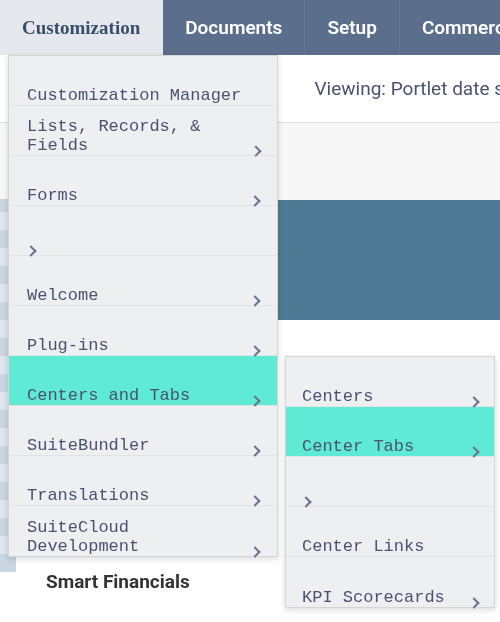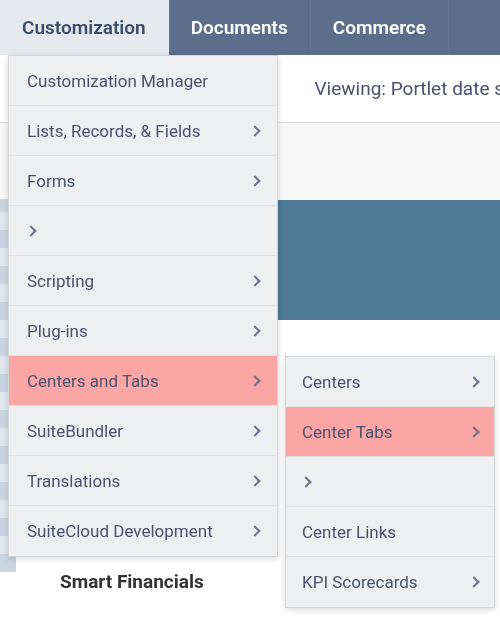--- a/index.html
+++ b/index.html
@@ -22,20 +22,21 @@
     color: #fff;
     font-size: 19px;
     font-weight: 600;
     display: flex;
     align-items: center;
     border-right: 1px solid rgba(255,255,255,0.05);
   }
   .topnav-item.active {
     background: #e5e8ec;
     color: #3a4d6b;
+    font-family: Liberation Serif, serif;
   }
   .viewing-bar {
     height: 68px;
     background: #fff;
     display: flex;
     align-items: center;
     justify-content: flex-end;
     padding-right: 0;
     font-size: 19px;
     color: #4a5270;
@@ -78,45 +79,45 @@
     font-weight: 700;
     color: #333;
   }
   .smart {
     position: absolute;
     top: 570px;
     left: 46px;
     font-size: 19px;
     font-weight: 700;
     color: #333;
-    margin-left: 14px;
   }
   
   .menu1 {
     position: absolute;
     top: 55px;
     left: 8px;
     width: 270px;
     background: #eeeff1;
     border: 1px solid #d5d5d5;
     box-shadow: 0 2px 6px rgba(0,0,0,0.15);
   }
   .menu-item {
     display: flex;
-    align-items: center;
+    align-items: flex-end;
     justify-content: space-between;
     padding: 0 18px;
     height: 50px;
     font-size: 17px;
     color: #4a5270;
     border-bottom: 1px solid #e2e3e6;
     cursor: pointer;
+    font-family: Liberation Mono, monospace;
   }
   .menu-item:last-child { border-bottom: none; }
-  .menu-item.hover { background: #fca5a5; }
+  .menu-item.hover { background: #5eead4; }
   .chev {
     width: 8px;
     height: 8px;
     border-right: 2px solid #6a7490;
     border-top: 2px solid #6a7490;
     transform: rotate(45deg);
   }
   
   .menu2 {
     position: absolute;
@@ -135,20 +136,21 @@
 <div class="bg-area"></div>
 <div class="bg-band"></div>
 <div class="edge-stripe"></div>
 
 <div class="welcome">Welcome to</div>
 <div class="smart">Smart Financials</div>
 
 <div class="topnav">
   <div class="topnav-item active">Customization</div>
   <div class="topnav-item">Documents</div>
+  <div class="topnav-item">Setup</div>
   <div class="topnav-item">Commerce</div>
 </div>
 
 <div class="viewing-bar">
   <span class="viewing-text">Viewing: Portlet date s</span>
 </div>
 
 <div class="menu1">
   <div class="menu-item">
     <span>Customization Manager</span>
@@ -158,21 +160,21 @@
     <span class="chev"></span>
   </div>
   <div class="menu-item">
     <span>Forms</span>
     <span class="chev"></span>
   </div>
   <div class="menu-item">
     <span class="chev"></span>
   </div>
   <div class="menu-item">
-    <span>Scripting</span>
+    <span>Welcome</span>
     <span class="chev"></span>
   </div>
   <div class="menu-item">
     <span>Plug-ins</span>
     <span class="chev"></span>
   </div>
   <div class="menu-item hover">
     <span>Centers and Tabs</span>
     <span class="chev"></span>
   </div>

